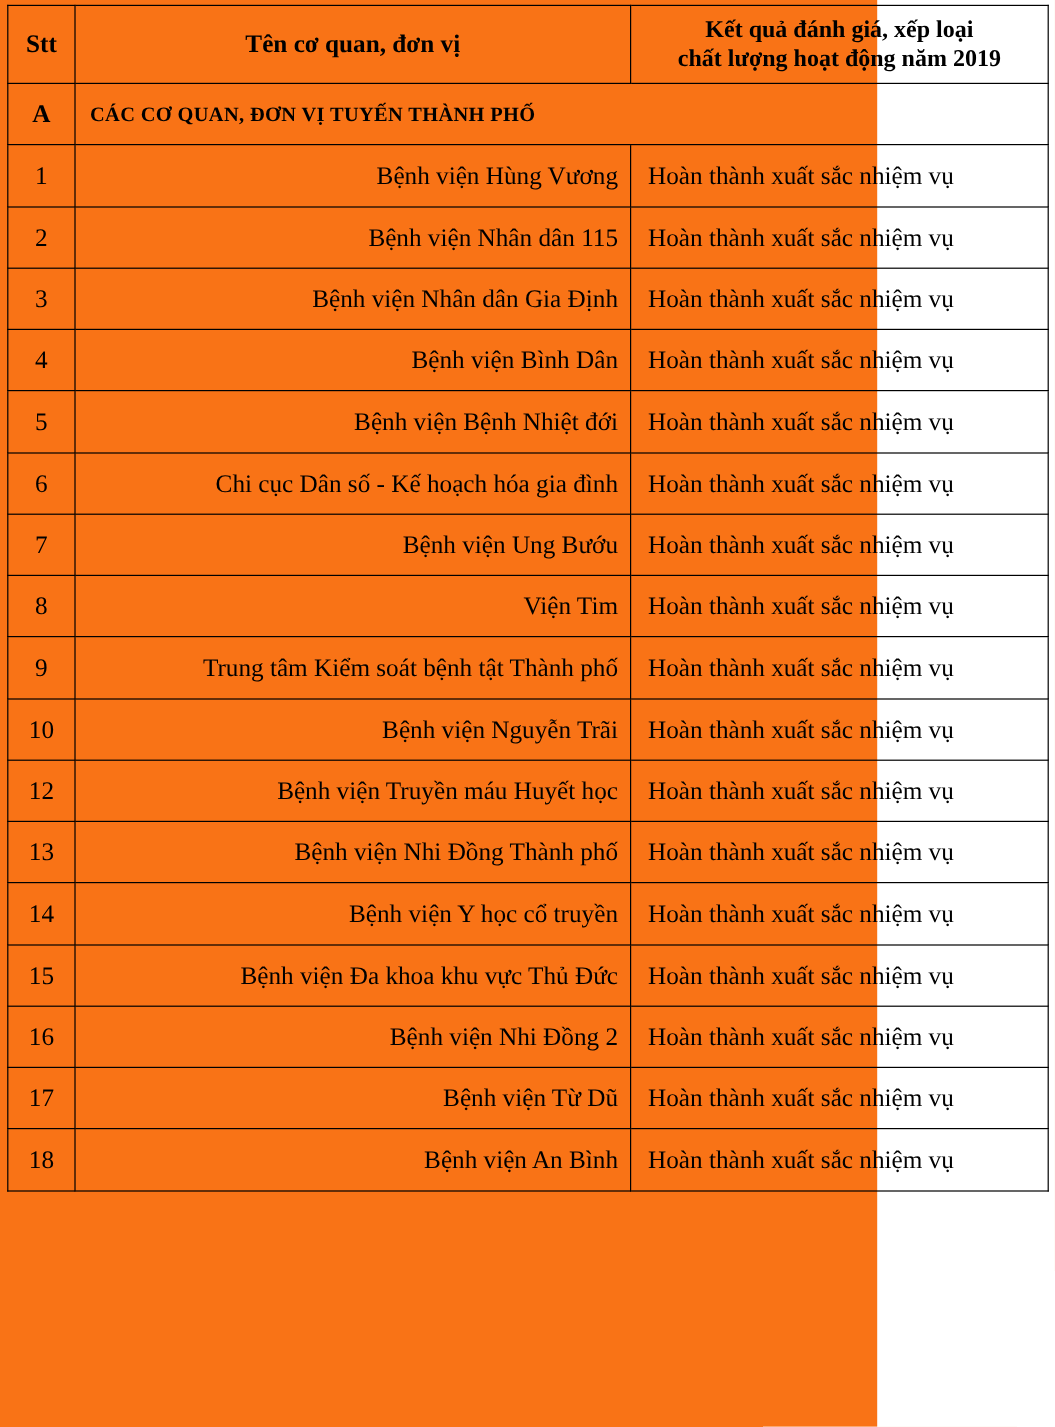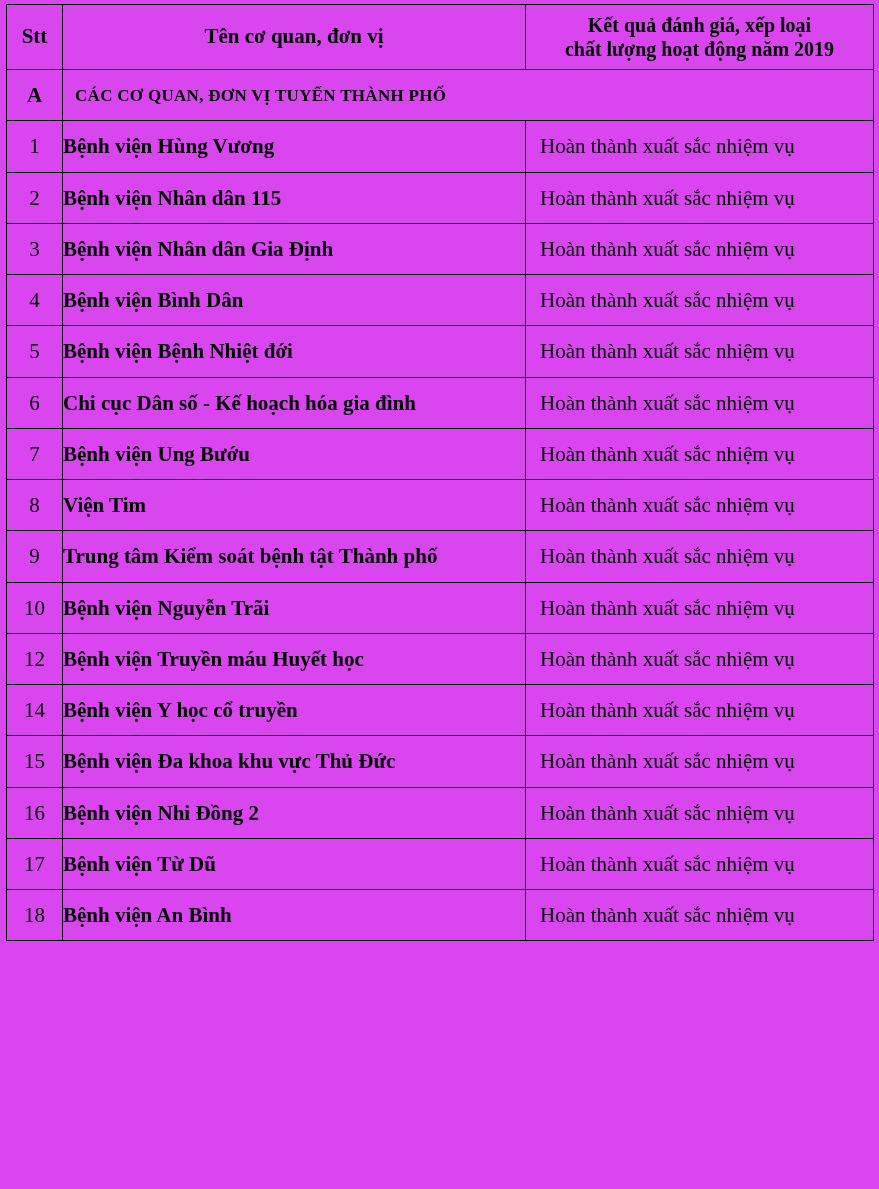--- a/index.html
+++ b/index.html
@@ -6,25 +6,25 @@
     margin: 0;
     padding: 0;
     background: #ffffff;
   }
   body {
     width: 879px;
     font-family: "Liberation Serif", "DejaVu Serif", serif;
     color: #000000;
   }
   .page {
-    width: 879px;
+    width: 731px;
     min-height: 1189px;
     box-sizing: border-box;
     padding: 4px 6px 0 6px;
-    background: #d946ef;
+    background: #f97316;
   }
   table.result-table {
     border-collapse: collapse;
     width: 867px;
     table-layout: fixed;
     margin: 0 auto;
   }
   table.result-table th,
   table.result-table td {
     border: 1.5px solid #000000;
@@ -53,23 +53,22 @@
     font-size: 21px;
     padding: 12px 10px;
     line-height: 1.25;
   }
   td.cell-stt {
     text-align: center;
     padding-left: 2px;
     padding-right: 2px;
   }
   td.cell-name {
-    text-align: left;
+    text-align: right;
     padding-left: 0;
-    font-weight: bold;
   }
   td.cell-result {
     text-align: left;
     padding-left: 14px;
   }
   tr.section-row td.section-cell {
     font-weight: bold;
     font-size: 17px;
     letter-spacing: 0.3px;
     padding-left: 12px;
@@ -152,20 +151,25 @@
           <td class="cell-stt">10</td>
           <td class="cell-name">Bệnh viện Nguyễn Trãi</td>
           <td class="cell-result">Hoàn thành xuất sắc nhiệm vụ</td>
         </tr>
         <tr>
           <td class="cell-stt">12</td>
           <td class="cell-name">Bệnh viện Truyền máu Huyết học</td>
           <td class="cell-result">Hoàn thành xuất sắc nhiệm vụ</td>
         </tr>
         <tr>
+          <td class="cell-stt">13</td>
+          <td class="cell-name">Bệnh viện Nhi Đồng Thành phố</td>
+          <td class="cell-result">Hoàn thành xuất sắc nhiệm vụ</td>
+        </tr>
+        <tr>
           <td class="cell-stt">14</td>
           <td class="cell-name">Bệnh viện Y học cổ truyền</td>
           <td class="cell-result">Hoàn thành xuất sắc nhiệm vụ</td>
         </tr>
         <tr>
           <td class="cell-stt">15</td>
           <td class="cell-name">Bệnh viện Đa khoa khu vực Thủ Đức</td>
           <td class="cell-result">Hoàn thành xuất sắc nhiệm vụ</td>
         </tr>
         <tr>

